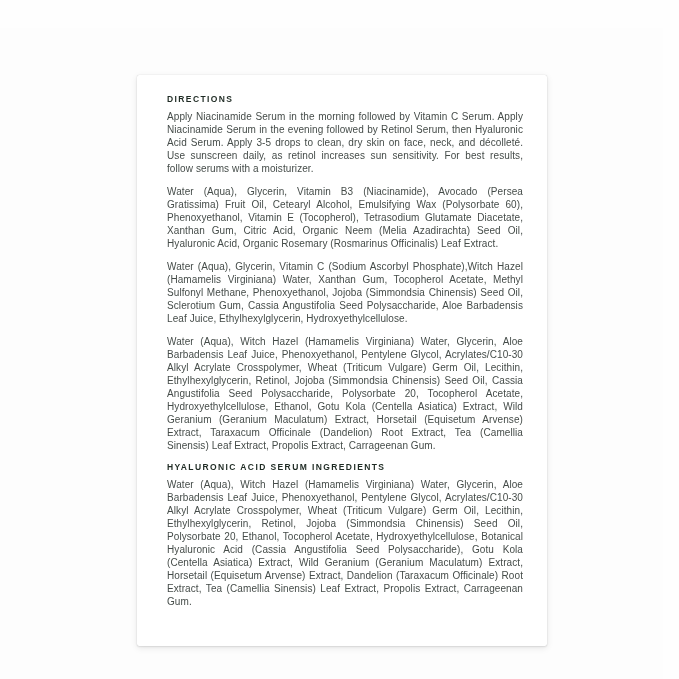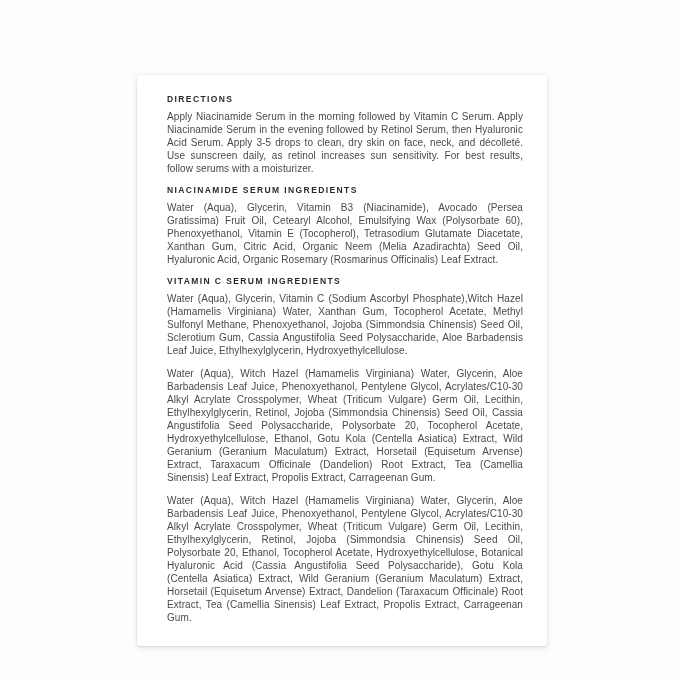--- a/index.html
+++ b/index.html
@@ -53,39 +53,38 @@
   <div class="card" style="background: rgb(255, 255, 255);">
     <div>
   <div class="section">
     <div class="section-heading">DIRECTIONS</div>
     <div>
             <p class="body-text">Apply Niacinamide Serum in the morning followed by Vitamin C Serum. Apply Niacinamide Serum in the evening followed by Retinol Serum, then Hyaluronic Acid Serum. Apply 3-5 drops to clean, dry skin on face, neck, and décolleté. Use sunscreen daily, as retinol increases sun sensitivity. For best results, follow serums with a moisturizer.</p>
           </div>
   </div>
 
   <div class="section">
-    <div class="section-heading">NIACINAMIDE SERUM INGREDIENTS</div>
     <div>
             <p class="body-text">Water (Aqua), Glycerin, Vitamin B3 (Niacinamide), Avocado (Persea Gratissima) Fruit Oil,  Cetearyl Alcohol, Emulsifying Wax (Polysorbate 60), Phenoxyethanol, Vitamin E (Tocopherol), Tetrasodium Glutamate Diacetate, Xanthan Gum, Citric Acid,  Organic Neem (Melia Azadirachta) Seed Oil, Hyaluronic Acid,  Organic Rosemary (Rosmarinus Officinalis) Leaf Extract.</p>
           </div>
   </div>
 
   <div class="section">
-    <div class="section-heading">VITAMIN C SERUM INGREDIENTS</div>
     <div>
             <p class="body-text">Water (Aqua), Glycerin, Vitamin C (Sodium Ascorbyl Phosphate),Witch Hazel (Hamamelis Virginiana) Water, Xanthan Gum, Tocopherol Acetate, Methyl Sulfonyl Methane, Phenoxyethanol,  Jojoba (Simmondsia Chinensis) Seed Oil, Sclerotium Gum, Cassia Angustifolia Seed Polysaccharide, Aloe Barbadensis Leaf Juice, Ethylhexylglycerin, Hydroxyethylcellulose.</p>
           </div>
   </div>
 
   <div class="section">
     <div>
             <p class="body-text">Water (Aqua), Witch Hazel (Hamamelis Virginiana) Water, Glycerin, Aloe Barbadensis Leaf Juice, Phenoxyethanol, Pentylene Glycol, Acrylates/C10-30 Alkyl Acrylate Crosspolymer, Wheat (Triticum Vulgare) Germ Oil, Lecithin, Ethylhexylglycerin, Retinol, Jojoba (Simmondsia Chinensis) Seed Oil, Cassia Angustifolia Seed Polysaccharide, Polysorbate 20, Tocopherol Acetate, Hydroxyethylcellulose, Ethanol, Gotu Kola (Centella Asiatica) Extract, Wild Geranium (Geranium Maculatum) Extract, Horsetail (Equisetum Arvense) Extract, Taraxacum Officinale (Dandelion) Root Extract, Tea (Camellia Sinensis) Leaf Extract, Propolis Extract, Carrageenan Gum.</p>
           </div>
   </div>
 
   <div class="section">
+    <div class="section-heading">HYALURONIC ACID SERUM INGREDIENTS</div>
     <div>
             <p class="body-text">Water (Aqua), Witch Hazel (Hamamelis Virginiana) Water, Glycerin, Aloe Barbadensis Leaf Juice, Phenoxyethanol, Pentylene Glycol, Acrylates/C10-30 Alkyl Acrylate Crosspolymer, Wheat (Triticum Vulgare) Germ Oil, Lecithin, Ethylhexylglycerin, Retinol, Jojoba (Simmondsia Chinensis) Seed Oil, Polysorbate 20, Ethanol, Tocopherol Acetate, Hydroxyethylcellulose, Botanical Hyaluronic Acid (Cassia Angustifolia Seed Polysaccharide), Gotu Kola (Centella Asiatica) Extract, Wild Geranium (Geranium Maculatum) Extract, Horsetail (Equisetum Arvense) Extract, Dandelion (Taraxacum Officinale) Root Extract, Tea (Camellia Sinensis) Leaf Extract, Propolis Extract, Carrageenan Gum.</p>
           </div>
   </div>
 </div>
   </div>
 </div>
 
 </body></html>

